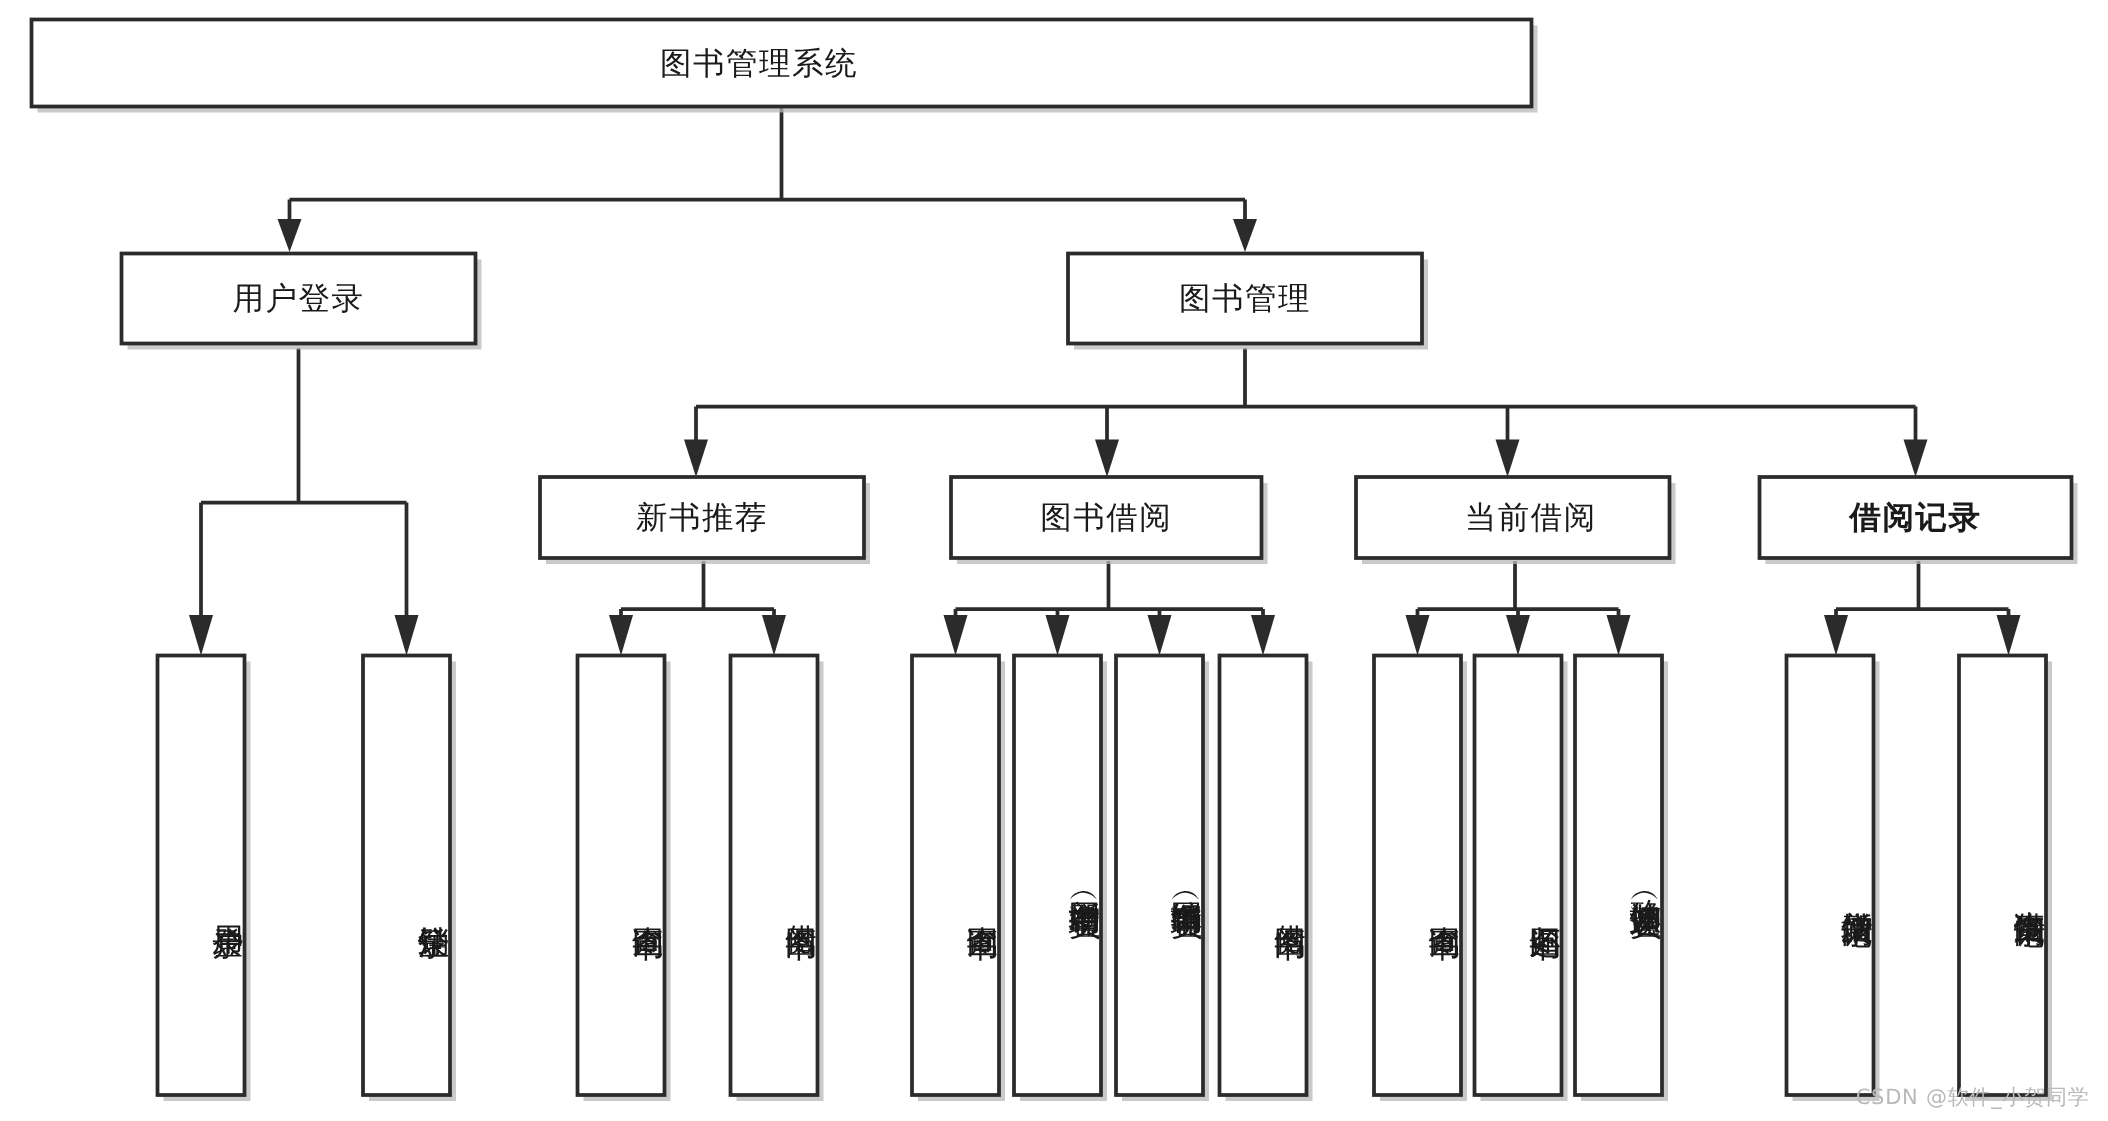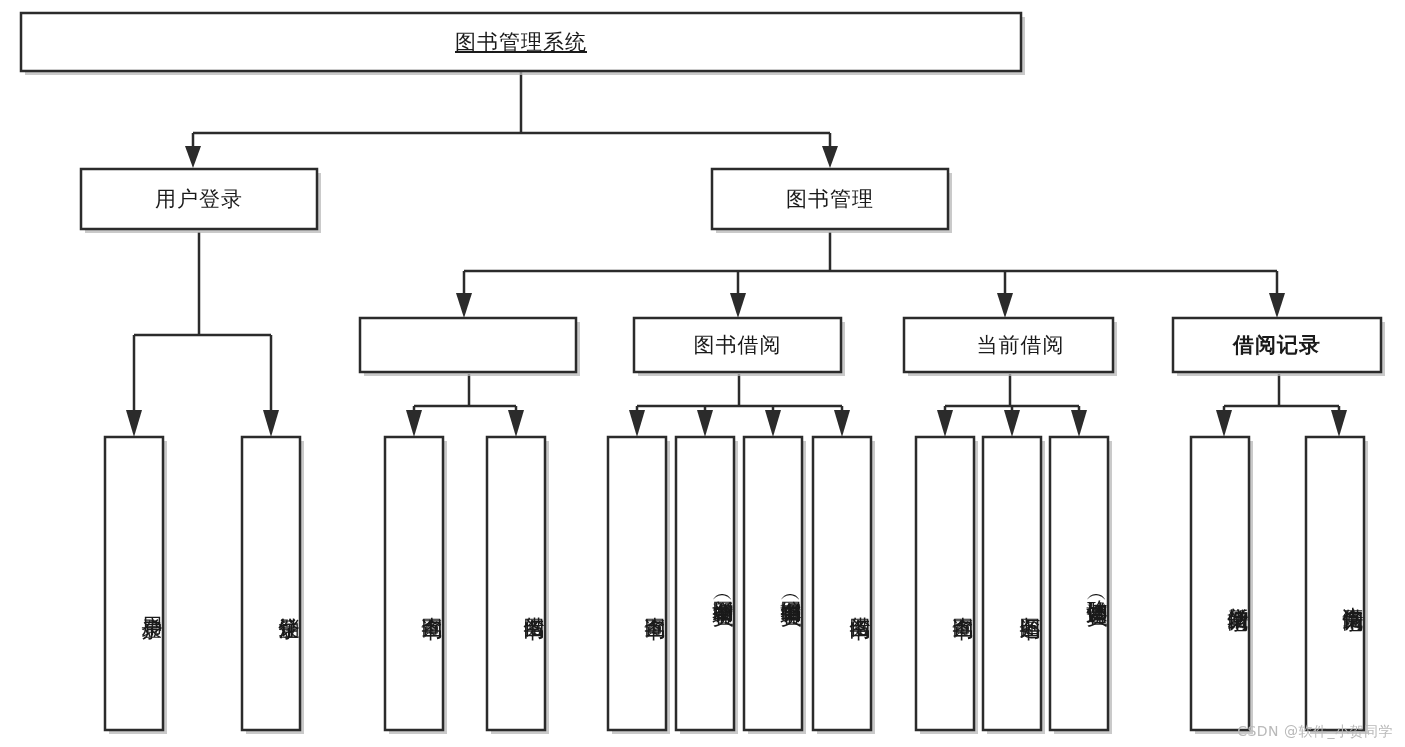--- a/index.html
+++ b/index.html
@@ -210,25 +210,26 @@
       <rect class="node-box" x="1050" y="437" width="58" height="293"></rect>
 
       <rect class="node-shadow" x="1195" y="441" width="58" height="293"></rect>
       <rect class="node-box" x="1191" y="437" width="58" height="293"></rect>
 
       <rect class="node-shadow" x="1310" y="441" width="58" height="293"></rect>
       <rect class="node-box" x="1306" y="437" width="58" height="293"></rect>
     </g>
   </svg>
 
-  <div class="label-h" style="left:21px; top:13px; width:1000px; height:58px;text-decoration:underline;">图书管理系统</div>
+  <div class="label-h" style="left:6px; top:13px; width:1000px; height:58px;">图书管理系统</div>
 
   <div class="label-h" style="left:81px; top:169px; width:236px; height:60px;">用户登录</div>
   <div class="label-h" style="left:712px; top:169px; width:236px; height:60px;">图书管理</div>
 
+  <div class="label-h" style="left:360px; top:318px; width:216px; height:54px;">新书推荐</div>
   <div class="label-h" style="left:634px; top:318px; width:207px; height:54px;">图书借阅</div>
   <div class="label-h" style="left:904px; top:318px; width:209px; height:54px;margin-left:12px;">当前借阅</div>
   <div class="label-h" style="left:1173px; top:318px; width:208px; height:54px;font-weight:bold;">借阅记录</div>
 
   <div class="label-vert" style="left:105px; top:477px; width:58px; height:250px;">用户登录</div>
   <div class="label-vert" style="left:242px; top:477px; width:58px; height:250px;">注销登录</div>
 
   <div class="label-vert" style="left:385px; top:477px; width:58px; height:250px;">查询图书</div>
   <div class="label-vert" style="left:487px; top:477px; width:58px; height:250px;">借阅图书</div>
 

